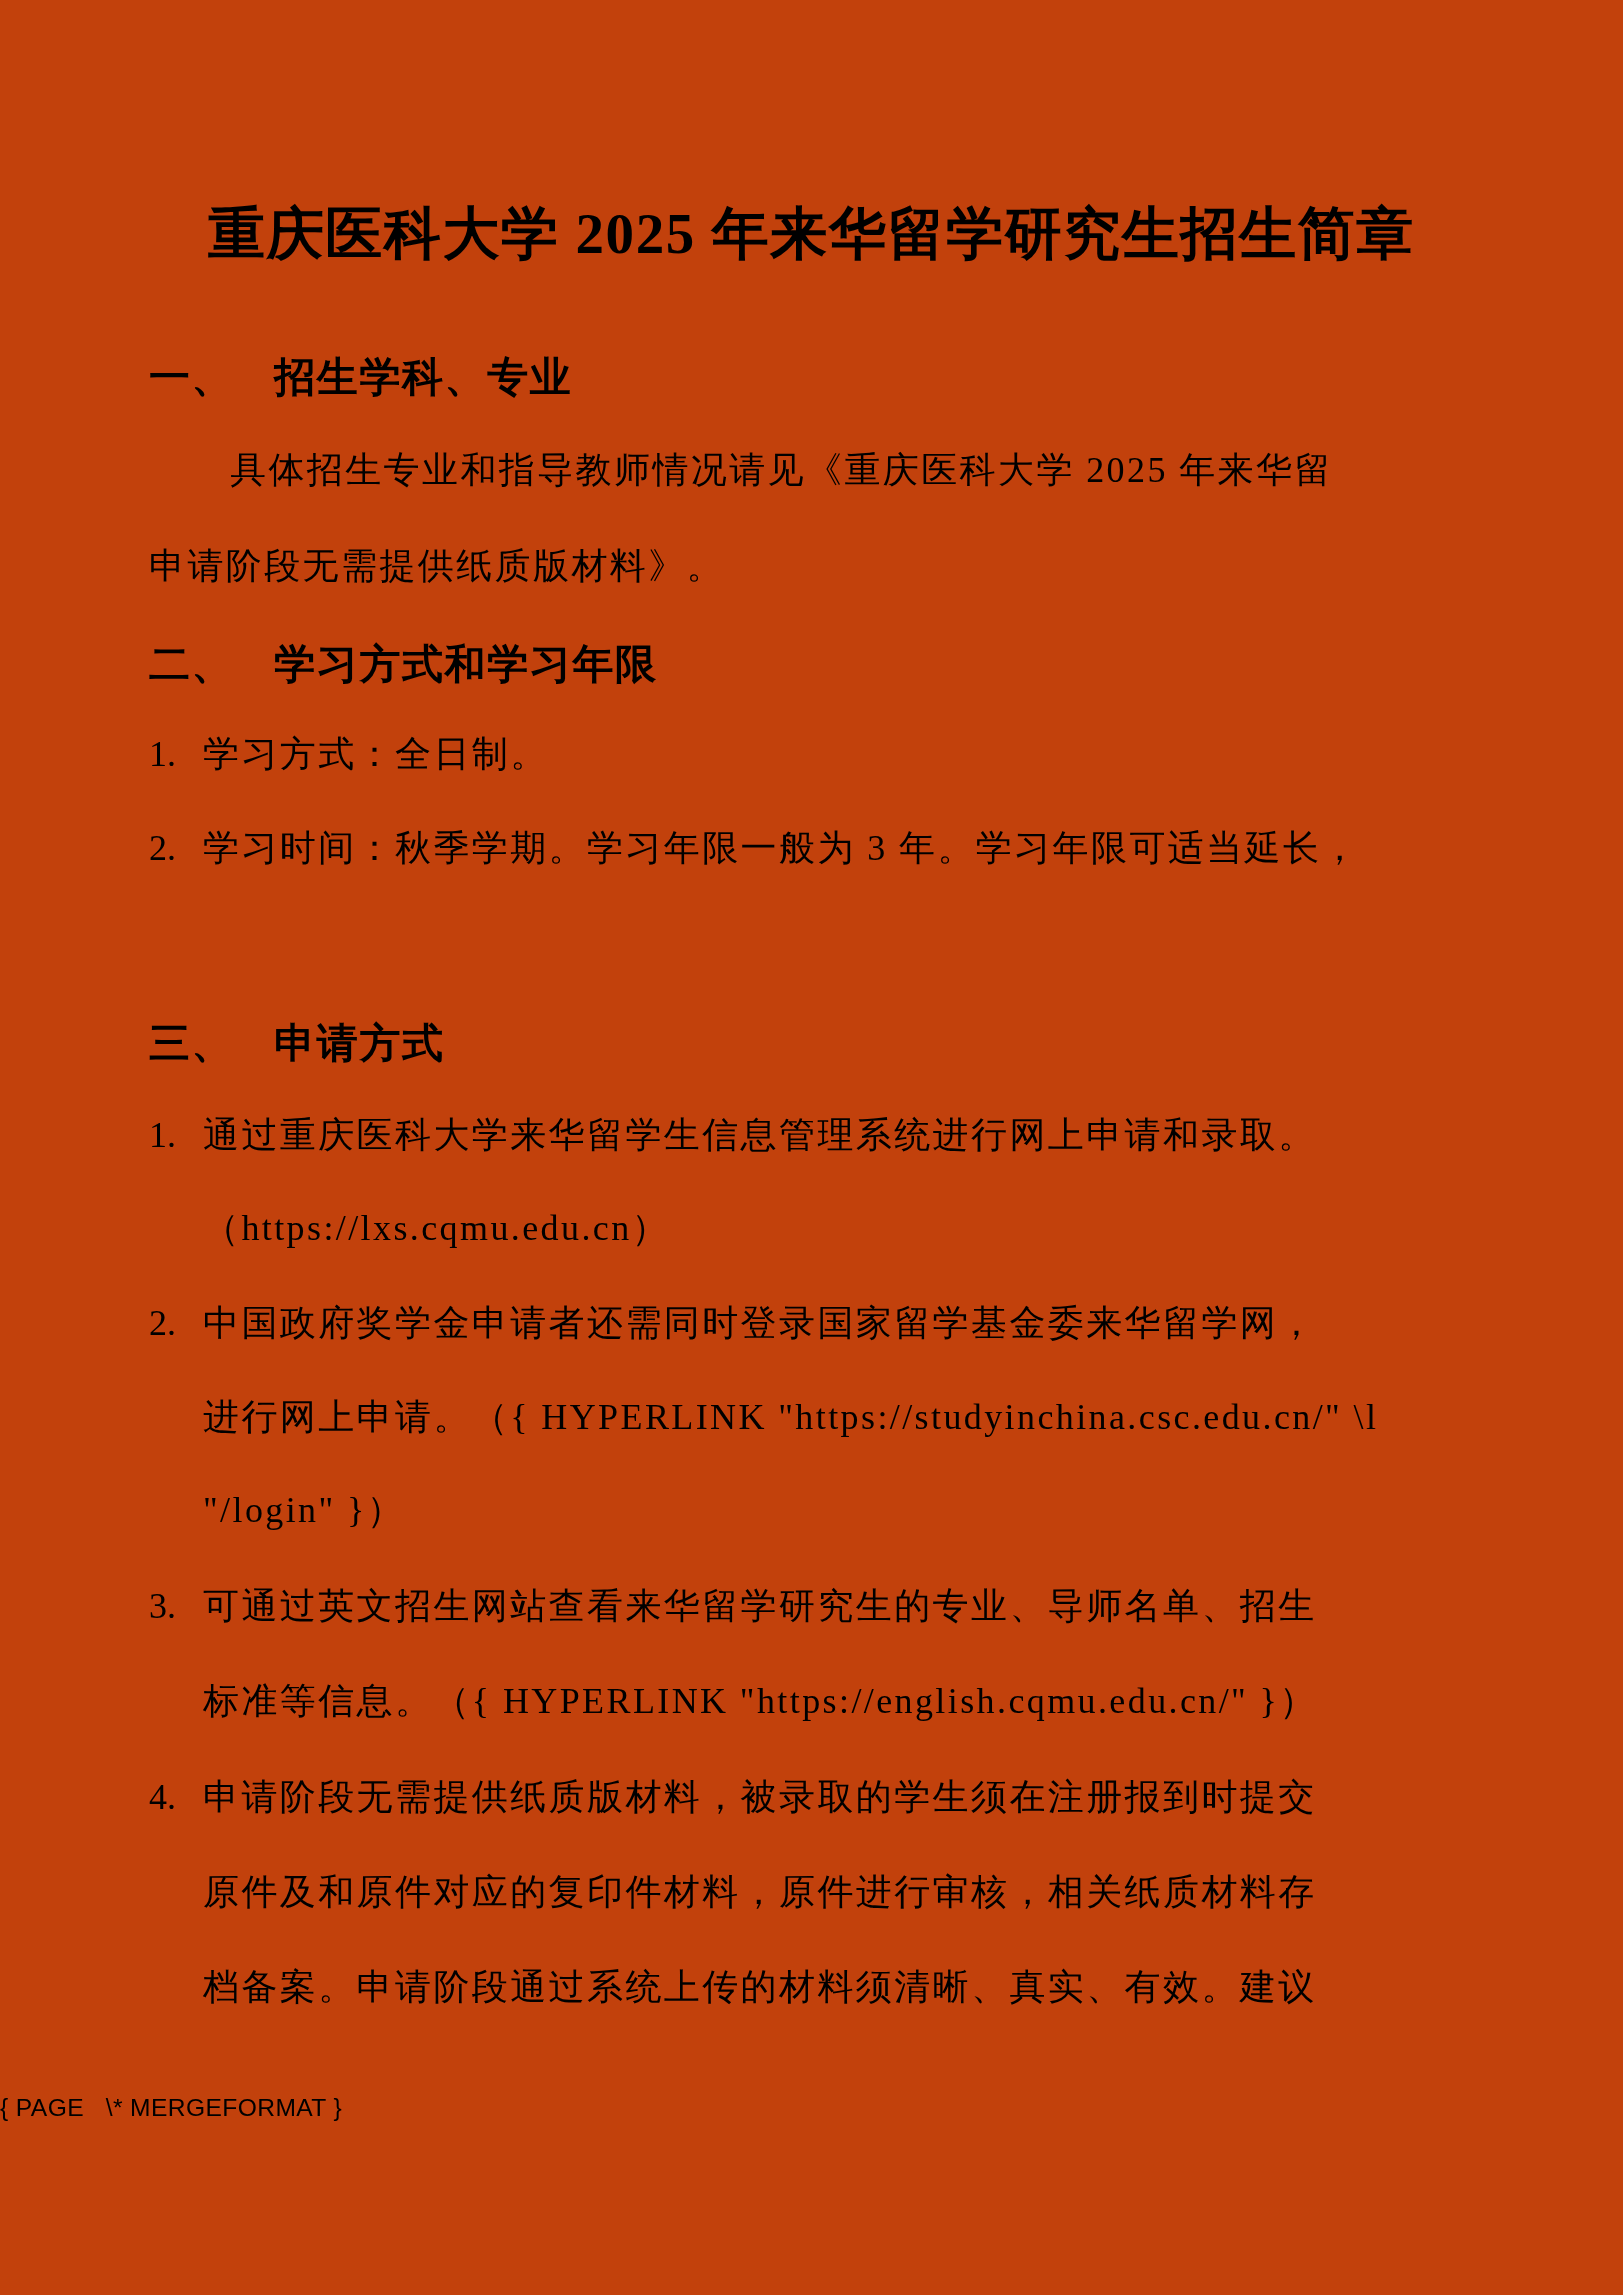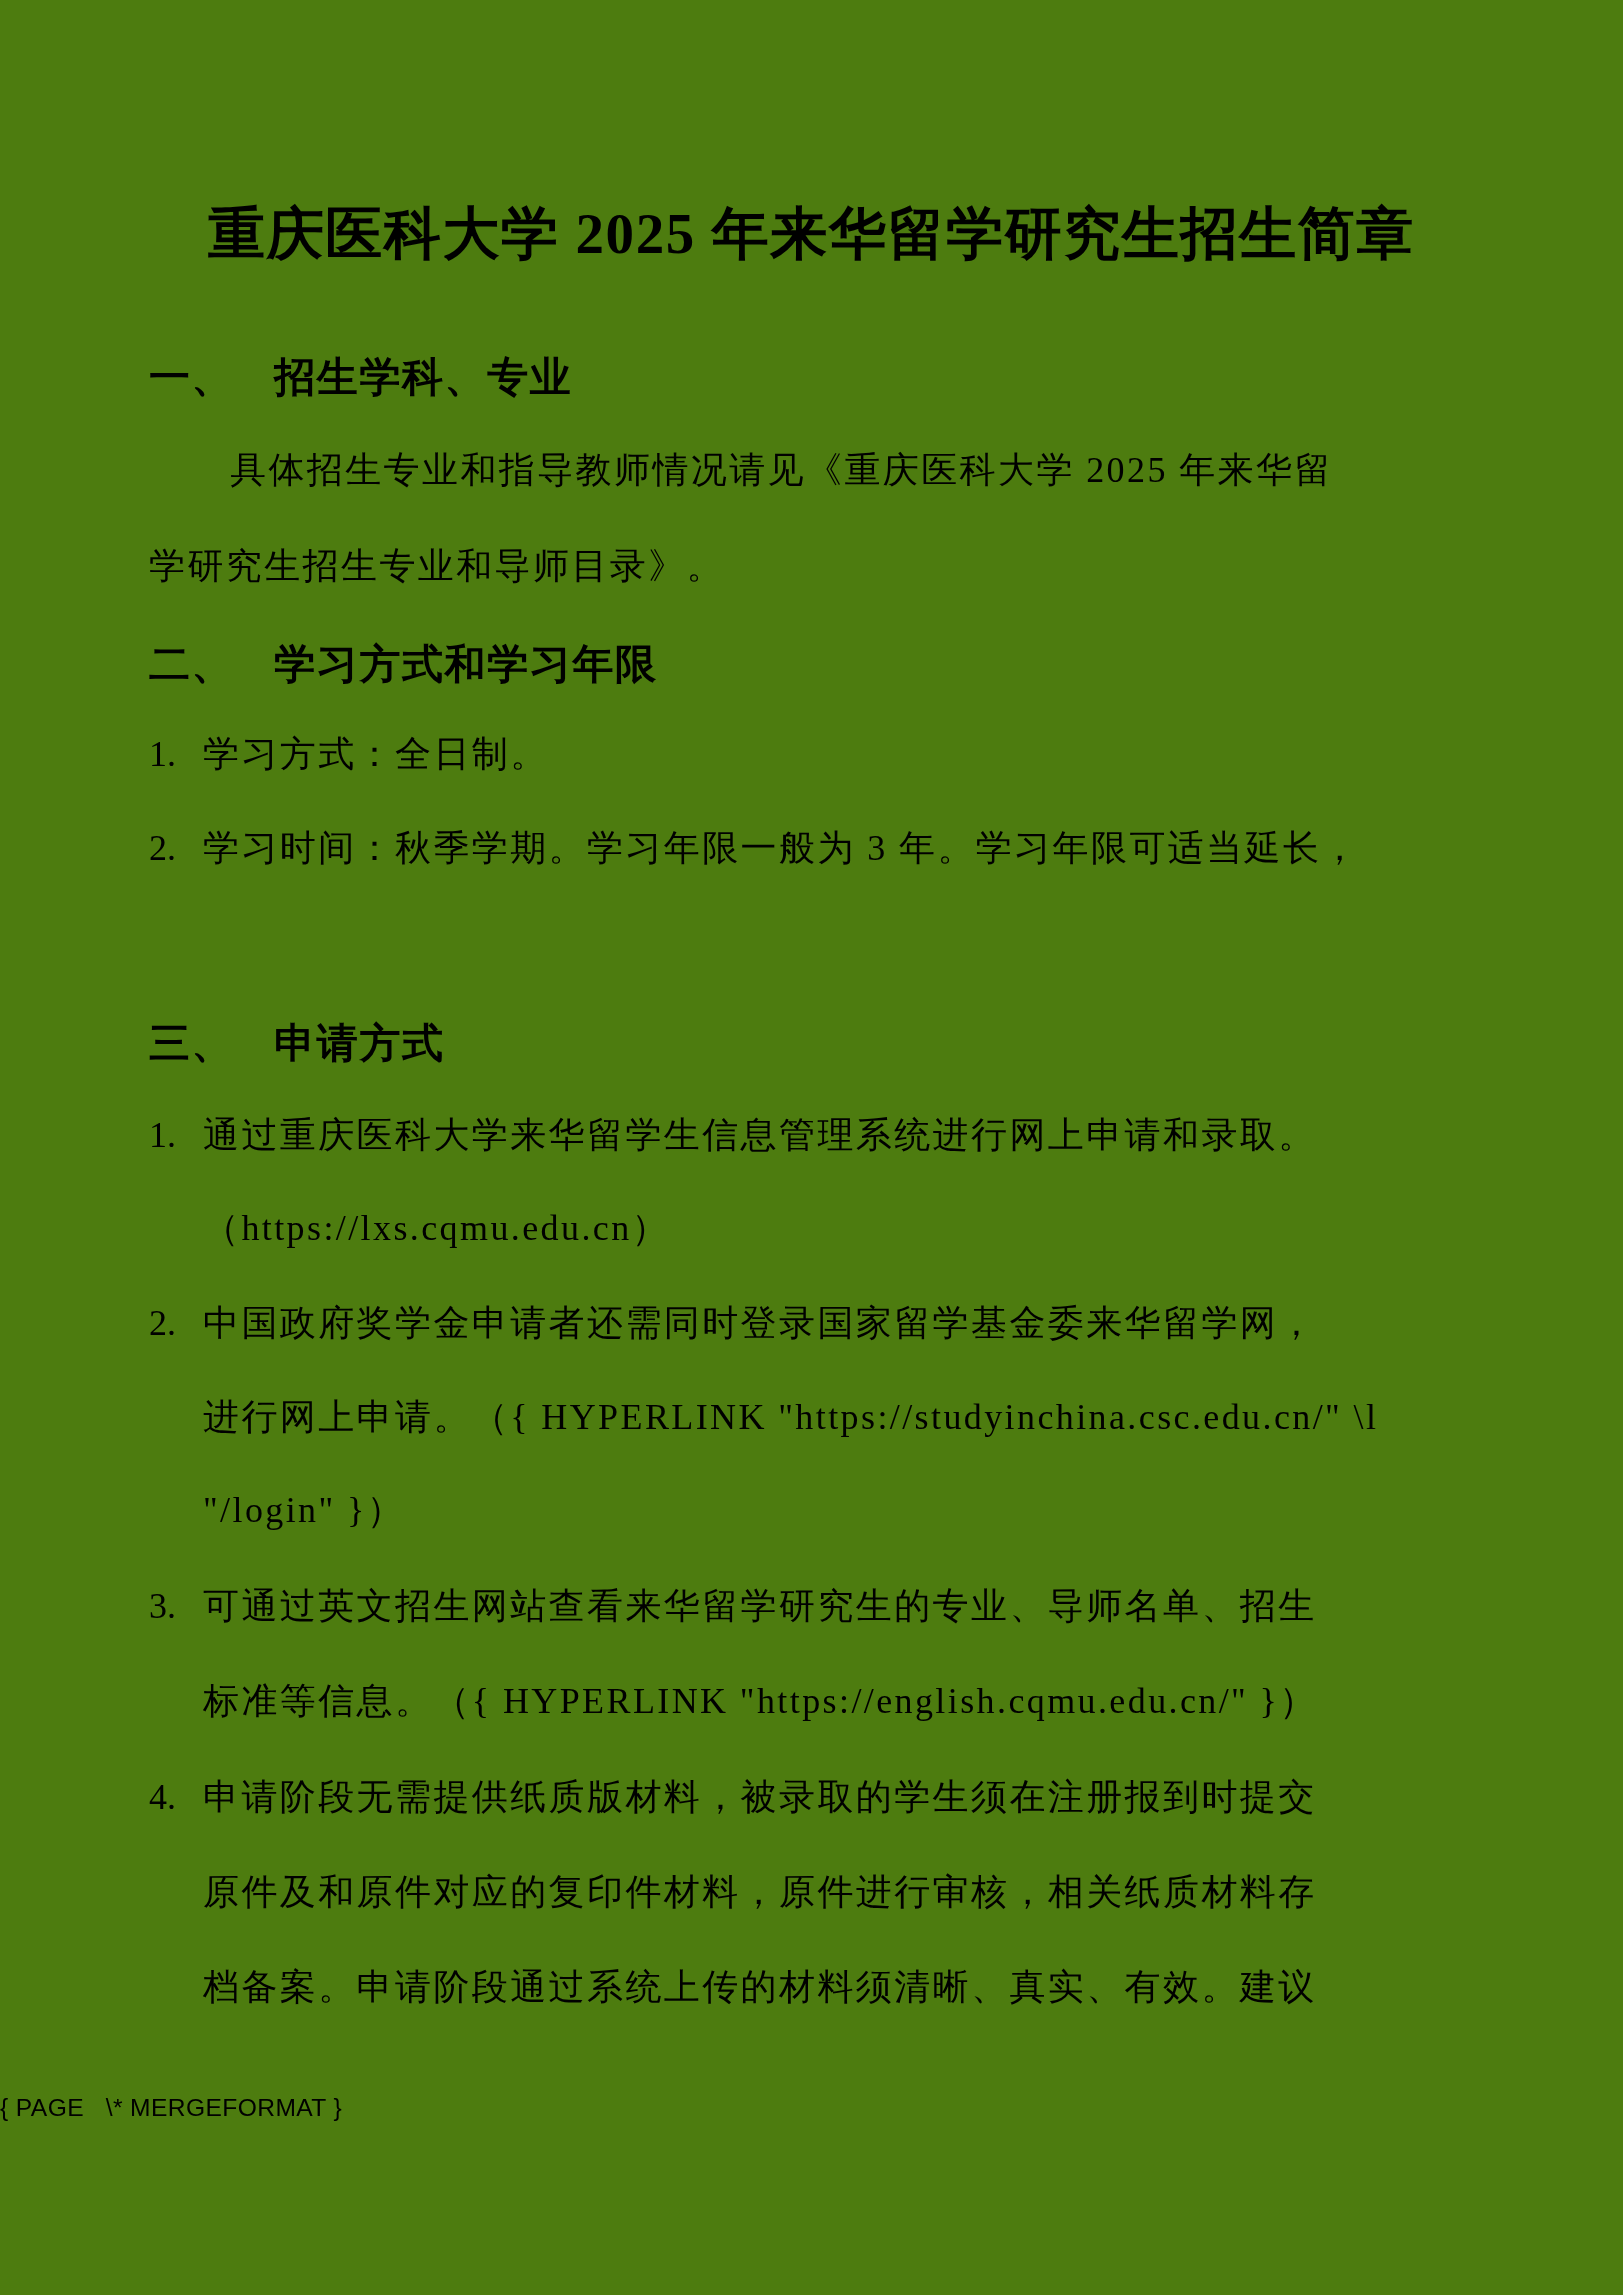--- a/index.html
+++ b/index.html
@@ -1,20 +1,20 @@
 <!DOCTYPE html>
 <html style="font-size:12.7px"><head>
 <meta charset="utf-8">
 <style>
   html, body { margin: 0; padding: 0; background: #9e9e9e; }
   .page {
     position: relative;
     width: 1623px;
     height: 2295px;
-    background: #4d7c0f;
+    background: #c2410c;
     color: #000000;
     overflow: hidden;
     font-family: "Liberation Serif", "DejaVu Serif", serif;
   }
   .doc-title {
     position: absolute;
     top: 200px;
     left: 0;
     width: 1623px;
     text-align: center;
@@ -84,21 +84,21 @@
 
 <div class="page">
 
   <div class="doc-title">重庆医科大学 2025 年来华留学研究生招生简章</div>
 
   <div class="line heading y-h1">
     <span class="hnum">一、</span>
     <span class="hlabel">招生学科、专业</span>
   </div>
   <div class="line para-first y-p1a">具体招生专业和指导教师情况请见《重庆医科大学 2025 年来华留</div>
-  <div class="line y-p1b">学研究生招生专业和导师目录》。</div>
+  <div class="line y-p1b">申请阶段无需提供纸质版材料》。</div>
 
   <div class="line heading y-h2">
     <span class="hnum">二、</span>
     <span class="hlabel">学习方式和学习年限</span>
   </div>
   <div class="line li-first y-s2i1">
     <span class="num">1.</span>
     <span>学习方式：全日制。</span>
   </div>
   <div class="line li-first y-s2i2a">

